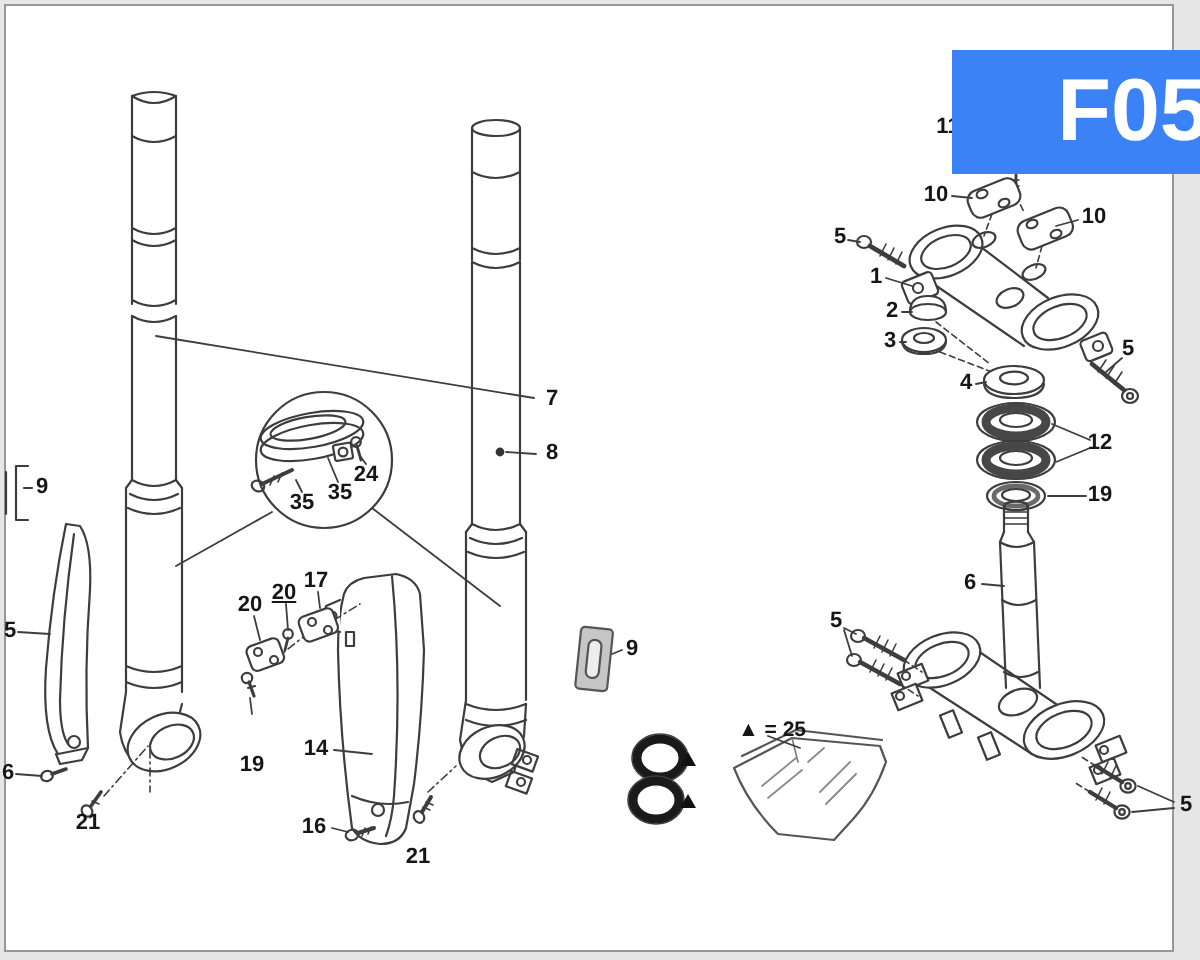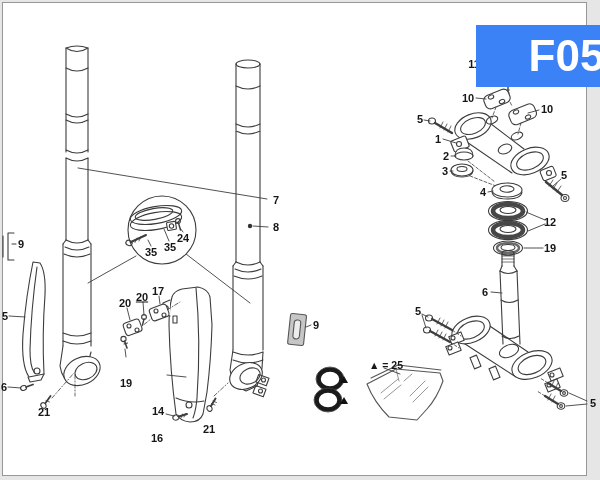--- a/index.html
+++ b/index.html
@@ -284,22 +284,22 @@
       <span class="callout" style="left: 44px; top: 412px;">21</span>
       <span class="callout" style="left: 276px; top: 200px;">7</span>
       <span class="callout" style="left: 276px; top: 227px;">8</span>
       <span class="callout" style="left: 151px; top: 252px;">35</span>
       <span class="callout" style="left: 170px; top: 247px;">35</span>
       <span class="callout" style="left: 183px; top: 238px;">24</span>
       <span class="callout" style="left: 158px; top: 291px;">17</span>
       <span class="callout" style="left: 142px; top: 297px; text-decoration: underline;">20</span>
       <span class="callout" style="left: 125px; top: 303px;">20</span>
       <span class="callout" style="left: 126px; top: 383px;">19</span>
-      <span class="callout" style="left: 158px; top: 375px; margin-top: 36px;">14</span>
-      <span class="callout" style="left: 157px; top: 438px; text-align: center;">16</span>
+      <span class="callout" style="left: 158px; top: 375px;">14</span>
+      <span class="callout" style="left: 157px; top: 414px; text-align: center;">16</span>
       <span class="callout" style="left: 209px; top: 429px;">21</span>
       <span class="callout" style="left: 316px; top: 325px;">9</span>
       <span class="callout" style="left: 474px; top: 64px;">11</span>
       <span class="callout" style="left: 468px; top: 98px;">10</span>
       <span class="callout" style="left: 547px; top: 109px;">10</span>
       <span class="callout" style="left: 420px; top: 119px;">5</span>
       <span class="callout" style="left: 438px; top: 139px;">1</span>
       <span class="callout" style="left: 446px; top: 156px;">2</span>
       <span class="callout" style="left: 445px; top: 171px;">3</span>
       <span class="callout" style="left: 483px; top: 192px;">4</span>

